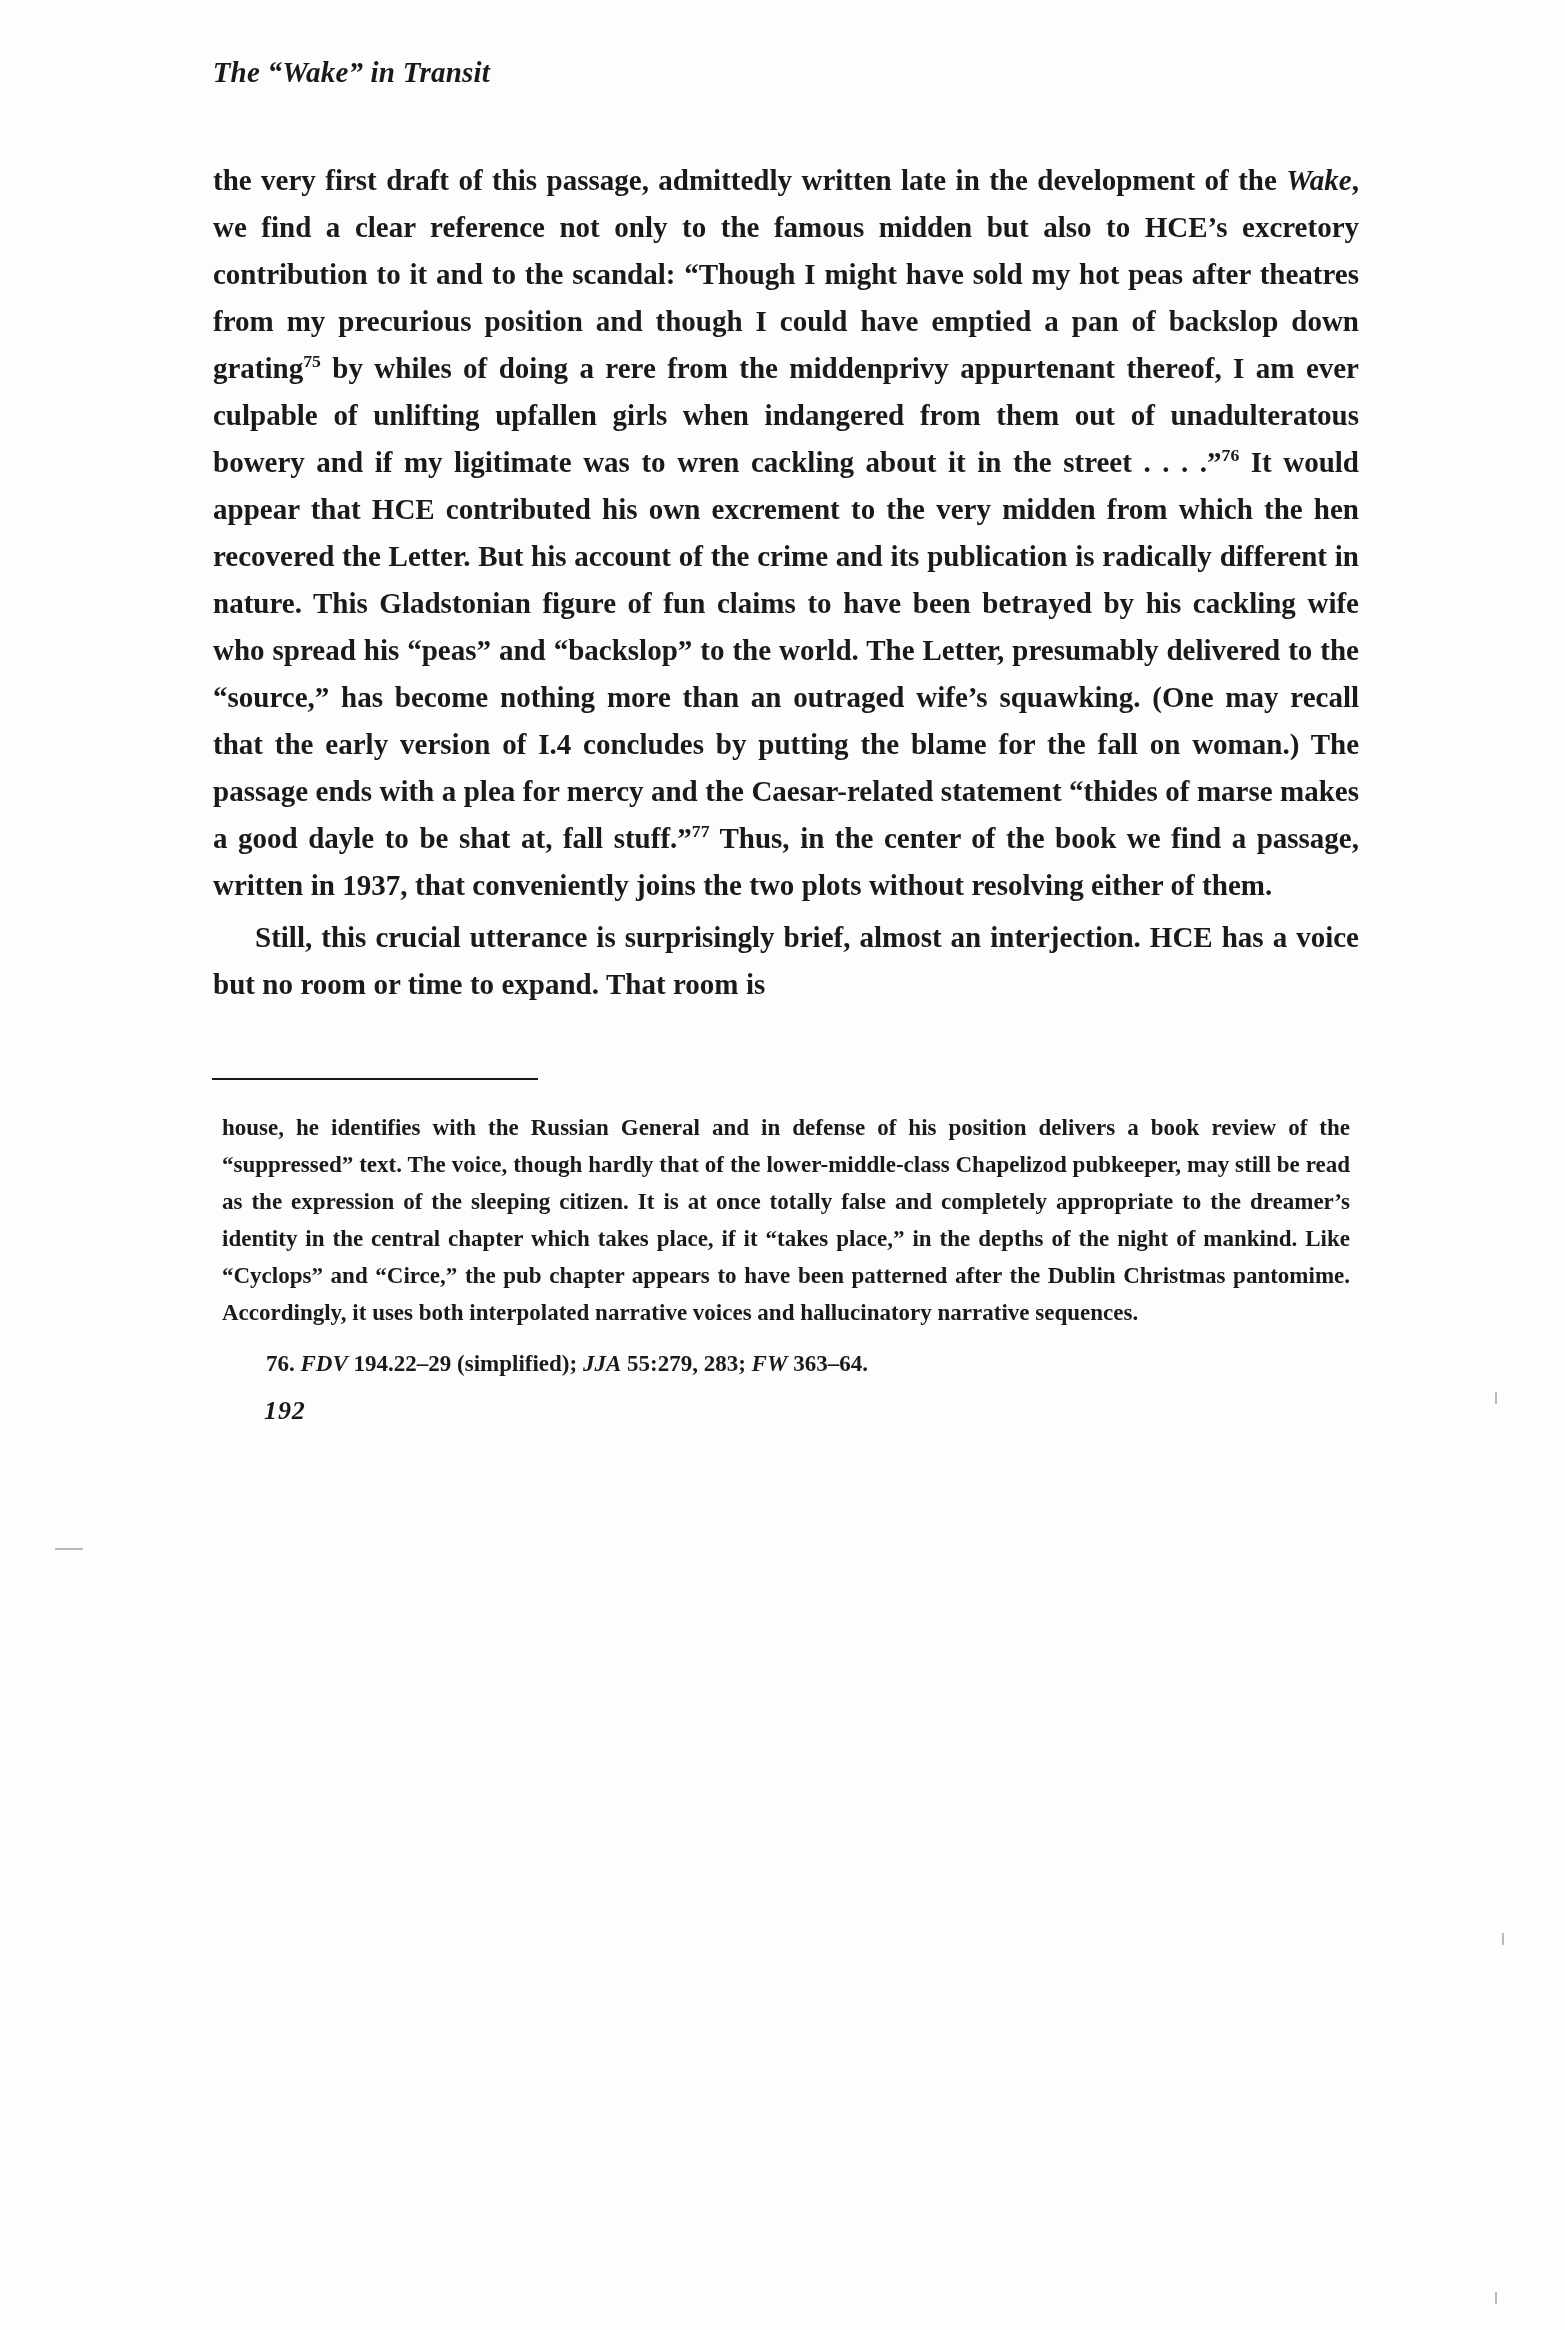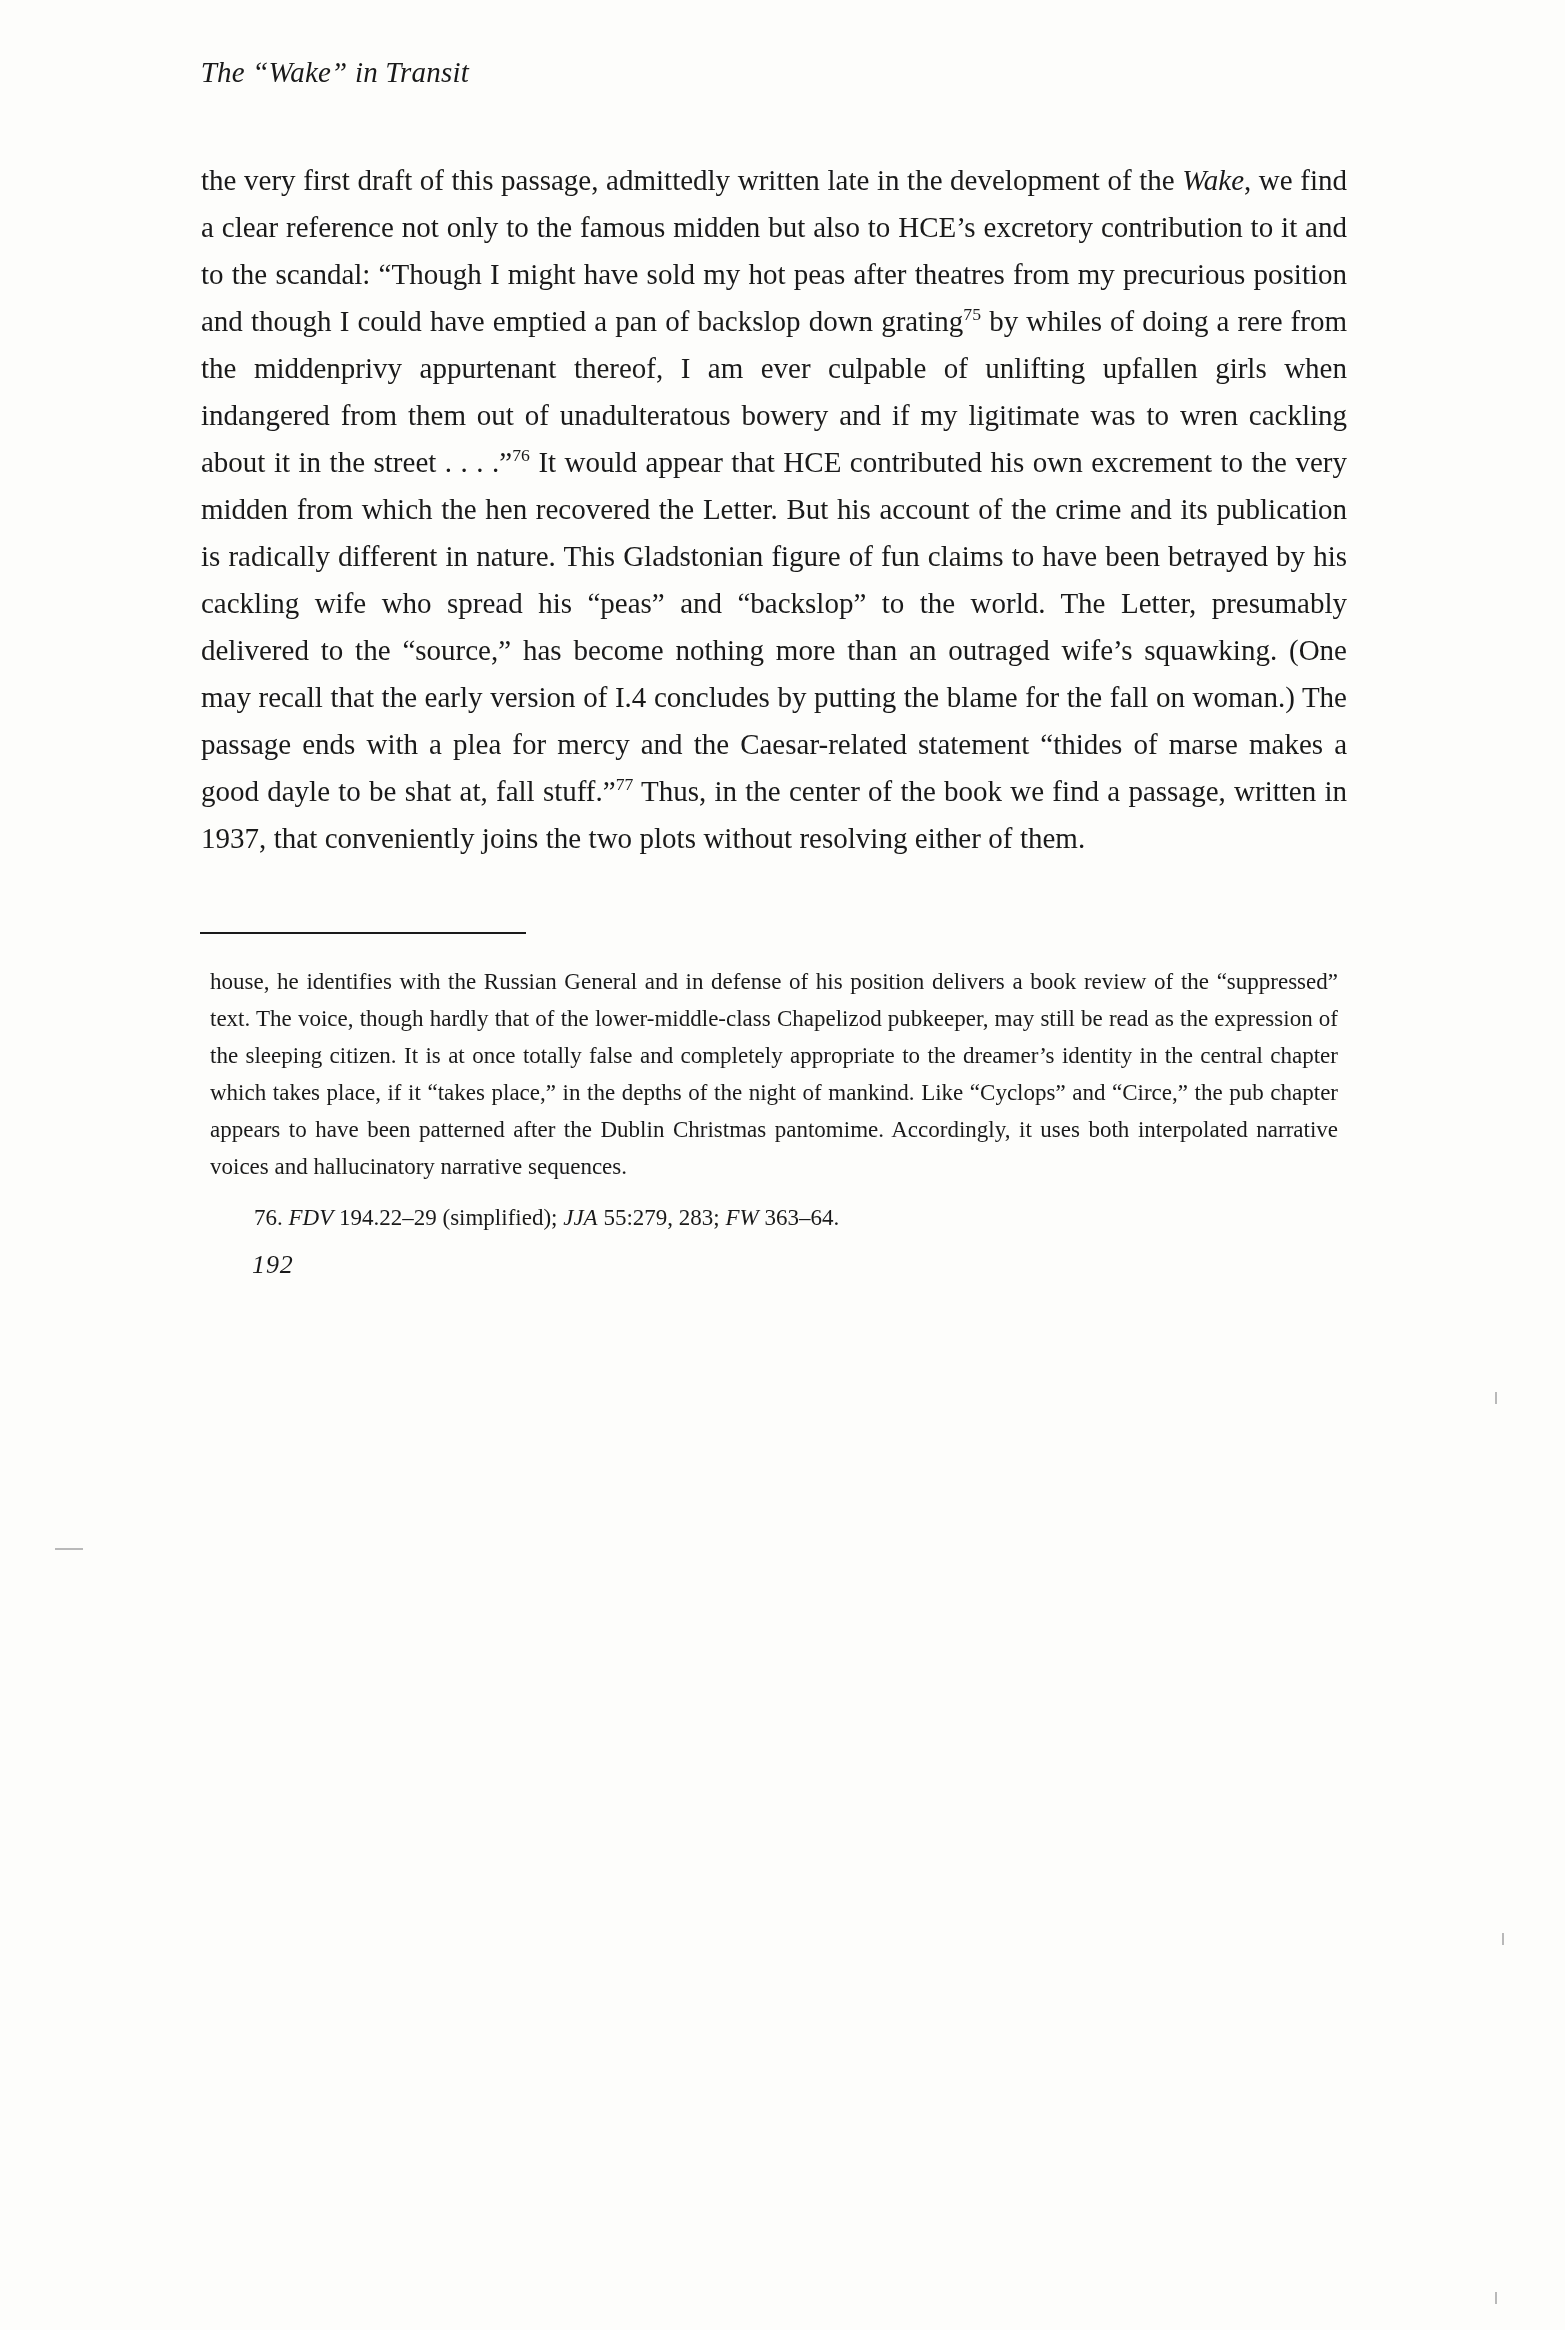--- a/index.html
+++ b/index.html
@@ -18,23 +18,24 @@
   .page {
     position: absolute;
     left: 0;
     top: 0;
     width: 1566px;
     height: 2379px;
     background: #fdfdfb;
   }
   .content {
     position: absolute;
-    left: 196px;
+    left: 208px;
     top: 56px;
     width: 1165px;
+    font-weight: bold;
   }
   .running-head {
     font-family: "Liberation Serif", serif;
     font-style: italic;
     font-size: 29px;
     letter-spacing: 0.2px;
     margin-left: 4.7px;
     margin-bottom: 0;
     white-space: nowrap;
   }
@@ -100,20 +101,21 @@
 <body>
 
 <div class="page">
 
   <div class="content">
 
     <div class="running-head">The “Wake” in Transit</div>
 
     <div class="body-block">
       <p class="body-para">the very first draft of this passage, admittedly written late in the development of the <span class="ital">Wake</span>, we find a clear reference not only to the famous midden but also to HCE’s excretory contribution to it and to the scandal: “Though I might have sold my hot peas after theatres from my precurious position and though I could have emptied a pan of backslop down grating<sup class="fn">75</sup> by whiles of doing a rere from the middenprivy appurtenant thereof, I am ever culpable of unlifting upfallen girls when indangered from them out of unadulteratous bowery and if my ligitimate was to wren cackling about it in the street . . . .”<sup class="fn">76</sup> It would appear that HCE contributed his own excrement to the very midden from which the hen recovered the Letter. But his account of the crime and its publication is radically different in nature. This Gladstonian figure of fun claims to have been betrayed by his cackling wife who spread his “peas” and “backslop” to the world. The Letter, presumably delivered to the “source,” has become nothing more than an outraged wife’s squawking. (One may recall that the early version of I.4 concludes by putting the blame for the fall on woman.) The passage ends with a plea for mercy and the Caesar-related statement “thides of marse makes a good dayle to be shat at, fall stuff.”<sup class="fn">77</sup> Thus, in the center of the book we find a passage, written in 1937, that conveniently joins the two plots without resolving either of them.</p>
+      <p class="body-para indent">Still, this crucial utterance is surprisingly brief, almost an interjection. HCE has a voice but no room or time to expand. That room is</p>
     </div>
 
     <div class="rule"></div>
 
     <div class="notes">
       <p class="note">house, he identifies with the Russian General and in defense of his position delivers a book review of the “suppressed” text. The voice, though hardly that of the lower-middle-class Chapelizod pubkeeper, may still be read as the expression of the sleeping citizen. It is at once totally false and completely appropriate to the dreamer’s identity in the central chapter which takes place, if it “takes place,” in the depths of the night of mankind. Like “Cyclops” and “Circe,” the pub chapter appears to have been patterned after the Dublin Christmas pantomime. Accordingly, it uses both interpolated narrative voices and hallucinatory narrative sequences.</p>
       <p class="note hang">76. <span class="ital">FDV</span> 194.22–29 (simplified); <span class="ital">JJA</span> 55:279, 283; <span class="ital">FW</span> 363–64.</p>
     </div>
 
     <div class="folio">192</div>

